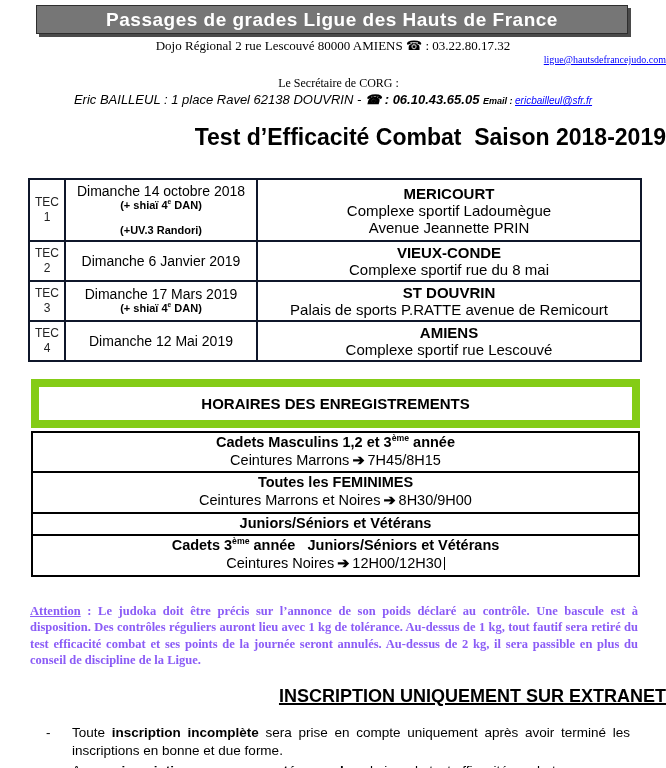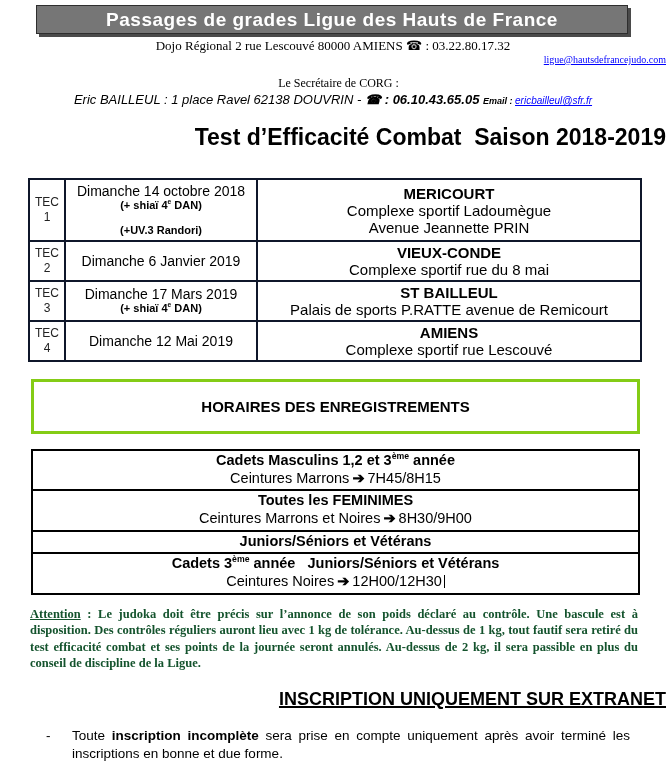--- a/index.html
+++ b/index.html
@@ -36,33 +36,33 @@
   .note-gap { margin-top:12px; }
   .city { font-weight:bold; font-size:15px; }
   tr.r1 { height:62px; }
   tr.r2 { height:37px; }
   tr.r3 { height:38px; }
   tr.r4 { height:40px; }
   sup { font-size:60%; vertical-align:super; line-height:0; }
 
   
   .horaires { margin:17px auto 0 31px; width:609px; }
-  .h-header { border:3px solid #84cc16; text-align:center; font-weight:bold; font-size:15px; padding:16px 0; }
-  .h-body { border:2px solid #000; margin-top:15px; }
+  .h-header { border:8px solid #84cc16; text-align:center; font-weight:bold; font-size:15px; padding:8px 0; }
+  .h-body { border:2px solid #000; margin-top:3px; }
   .h-row { padding:1px 0 2px; text-align:center; font-size:14.5px; line-height:1.22; }
   .h-row + .h-row { border-top:2px solid #000; }
   .h-group { font-weight:bold; white-space:pre-wrap; }
   .arrow { font-weight:bold; margin:0 3px; }
   .cursor { display:inline-block; width:1px; height:13px; background:#000; vertical-align:-2px; margin-left:2px; }
 
   
   .attention {
-    margin:11px 28px 0 30px; text-align:justify;
+    margin:26px 28px 0 30px; text-align:justify;
     font-family:"Liberation Serif", serif; font-weight:bold;
-    font-size:12.5px; line-height:1.32; color:#14532d;
+    font-size:12.5px; line-height:1.32; color:#8b5cf6;
   }
   .att-label { text-decoration:underline; }
 
   
   .inscription { margin-top:17px; text-align:right; font-size:18px; font-weight:bold; text-decoration:underline; text-decoration-thickness:2px; }
   .bullets { margin:17px 36px 0 46px; }
   .bullet { display:flex; font-size:13.5px; line-height:1.35; margin-bottom:2px; }
   .bullet .dash { width:26px; flex:none; }
   .bullet .btext { flex:1; text-align:justify; }
 </style>
@@ -123,21 +123,21 @@
     <tr class="r3">
       <td class="tec">
         <div>TEC</div>
         <div>3</div>
       </td>
       <td class="date">
         <div>Dimanche 17 Mars 2019</div>
         <div class="note"><span>(+ shiaï 4</span><sup>e</sup><span> DAN)</span></div>
       </td>
       <td class="loc">
-        <div class="city">ST BAILLEUL</div>
+        <div class="city">ST DOUVRIN</div>
         <div>Palais de sports P.RATTE avenue de Remicourt</div>
       </td>
     </tr>
     <tr class="r4">
       <td class="tec">
         <div>TEC</div>
         <div>4</div>
       </td>
       <td class="date">
         <div>Dimanche 12 Mai 2019</div>

